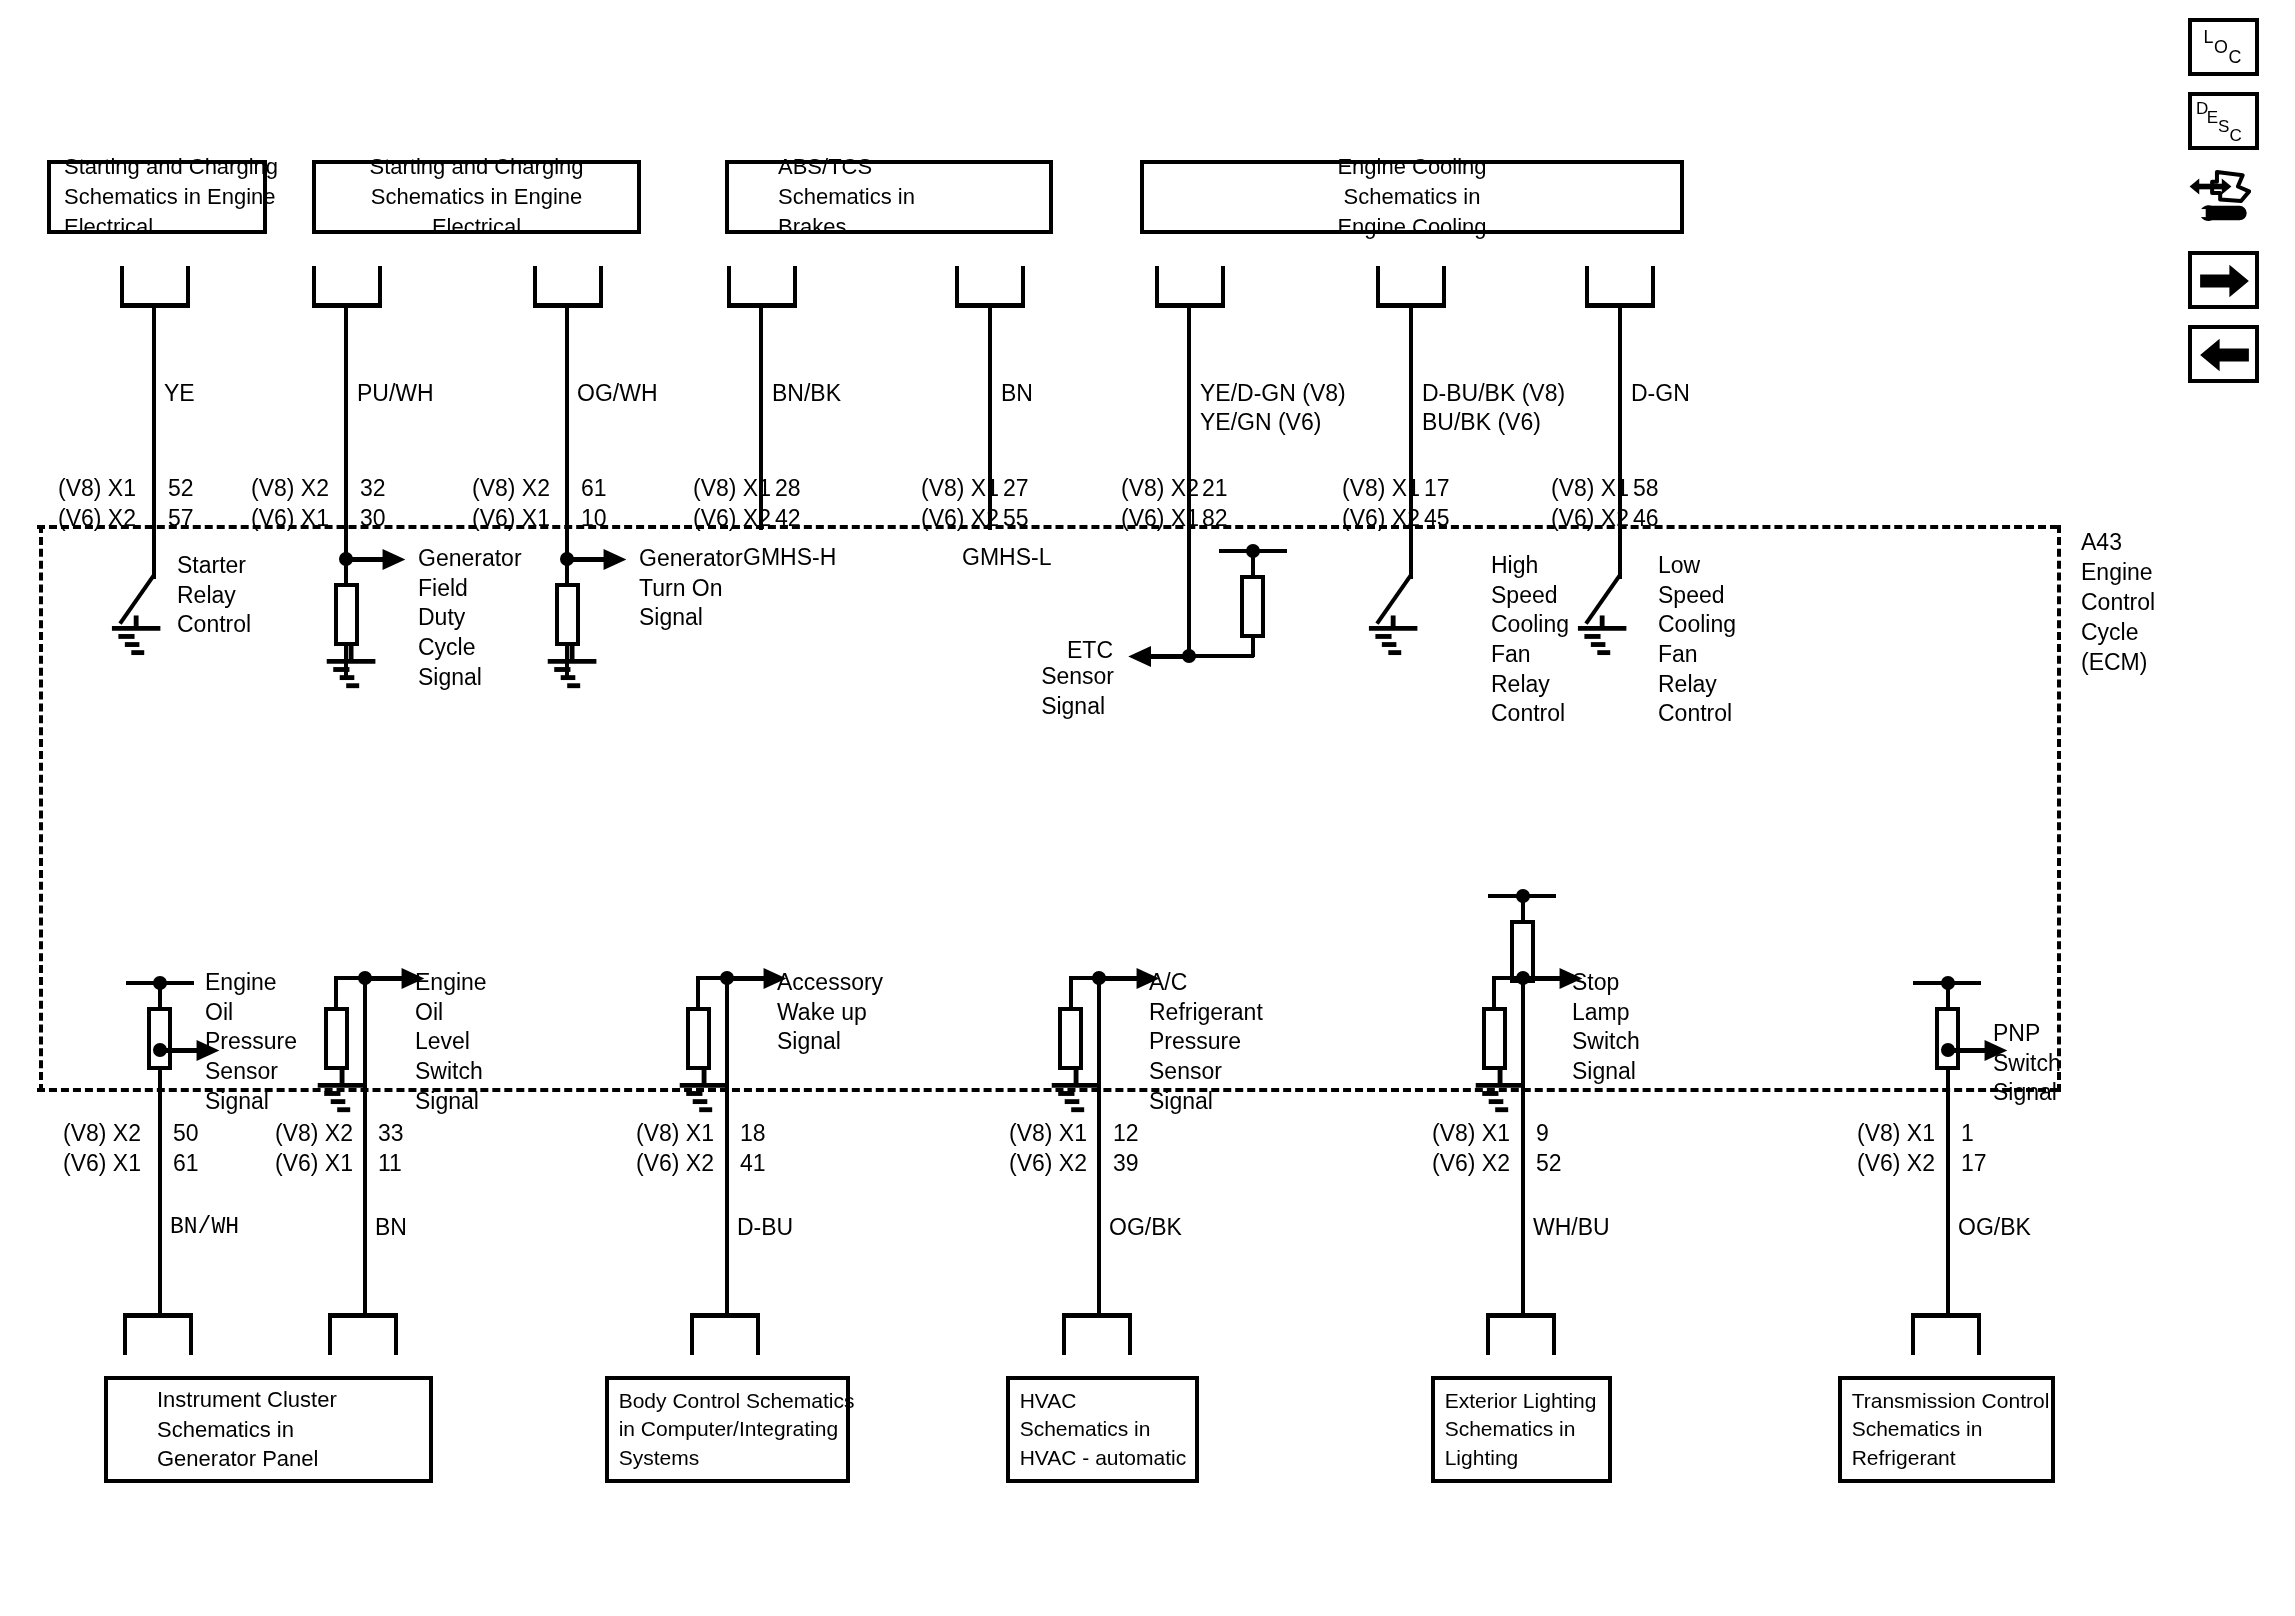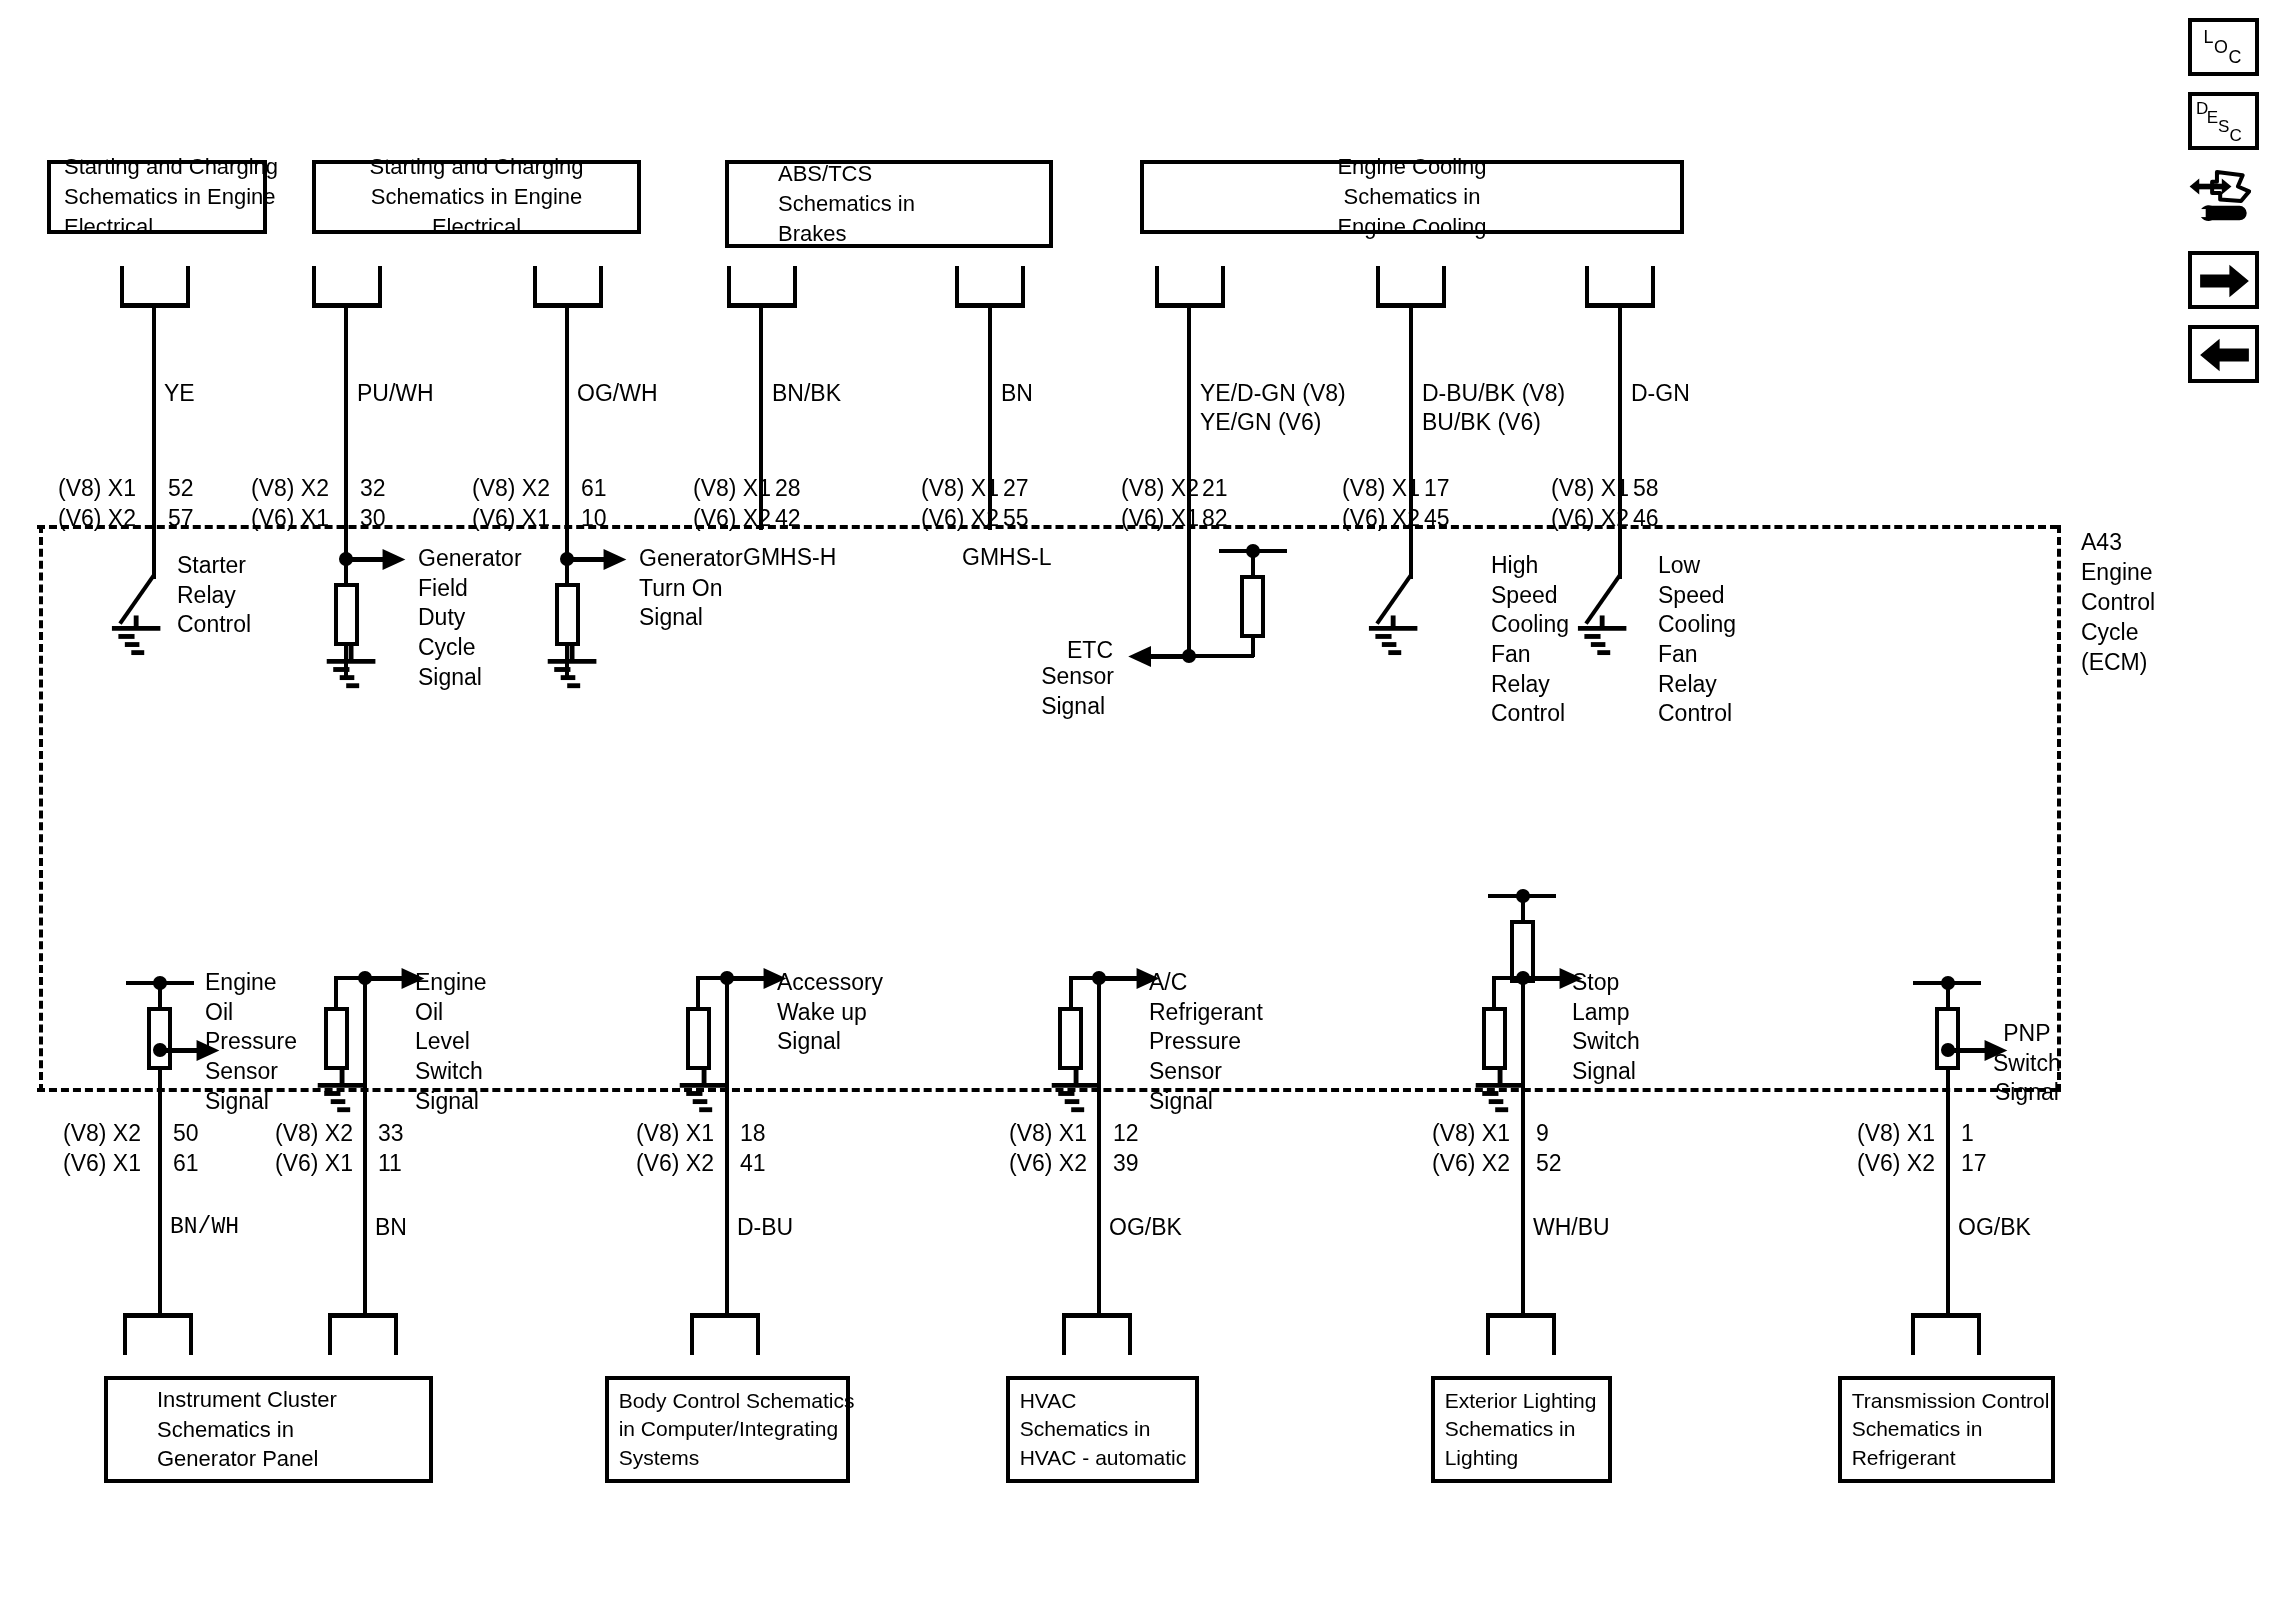--- a/index.html
+++ b/index.html
@@ -125,21 +125,21 @@
     <div>Schematics in Engine</div>
     <div>Electrical</div>
   </div>
 
   <div class="refbox center" style="left:312px; top:160px; width:329px; height:74px;">
     <div>Starting and Charging</div>
     <div>Schematics in Engine</div>
     <div>Electrical</div>
   </div>
 
-  <div class="refbox left" style="left:725px; top:160px; width:328px; height:88px; padding-left:49px;">
+  <div class="refbox left" style="left:725px; top:160px; width:328px; height:74px; padding-left:49px;">
     <div>ABS/TCS</div>
     <div>Schematics in</div>
     <div>Brakes</div>
   </div>
 
   <div class="refbox center" style="left:1140px; top:160px; width:544px; height:74px;">
     <div>Engine Cooling</div>
     <div>Schematics in</div>
     <div>Engine Cooling</div>
   </div>
@@ -549,21 +549,21 @@
   <div class="hwire" style="left:1913px; top:981px; width:68px;"></div>
   <div class="dot" style="left:1941px; top:976px;"></div>
   <div class="vwire" style="left:1946px; top:983px; height:26px;"></div>
   <div class="resistor" style="left:1935px; top:1007px; width:25px; height:63px;"></div>
   <div class="vwire" style="left:1946px; top:1069px; height:24px;"></div>
   <div class="dot" style="left:1941px; top:1043px;"></div>
   <svg class="abs" style="left:1952px; top:1035px;" width="57" height="31" viewBox="0 0 70 38">
     <line x1="0" y1="19" x2="44" y2="19" stroke="#000" stroke-width="6"></line>
     <polygon points="40,6 68,19 40,32" fill="#000"></polygon>
   </svg>
-  <div class="signal" style="left:1993px; top:1019px;text-align:center;">
+  <div class="signal" style="left:1993px; top:1019px;">
     <div>PNP</div>
     <div>Switch</div>
     <div>Signal</div>
   </div>
 
   <div class="pinblk" style="left:63px; top:1119px;">
     <span class="r">(V8) X2</span>
     <span class="r">(V6) X1</span>
   </div>
   <div class="pinblk" style="left:173px; top:1119px;">

